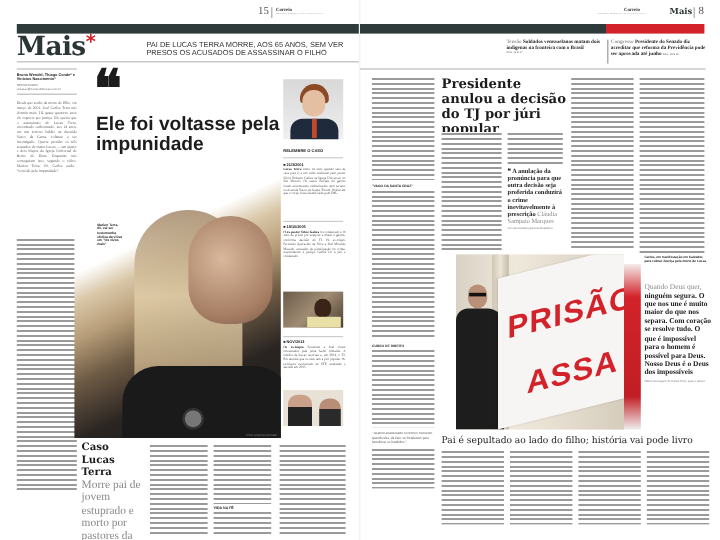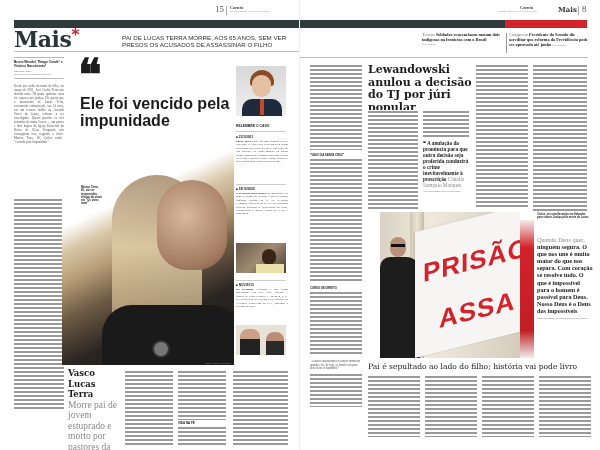--- a/index.html
+++ b/index.html
@@ -41,33 +41,33 @@
   <div class="sans" style="font-size:3.2px;font-weight:bold;line-height:3.8px;color:#222">Bruno Wendel, Thiago Conde* e Vinícius Nascimento*</div>
   <div class="sans" style="font-size:2.5px;color:#777;margin-top:1px">REPORTAGEM</div>
   <div class="sans" style="font-size:2.5px;color:#777">redacao@correio24horas.com.br</div>
   <div class="hr" style="margin-top:2px"></div>
 </div>
 
 <div class="abs text-col" style="left:14px;top:84px;width:50px;height:112px;">Desde que soube da morte do filho, em março de 2001, José Carlos Terra não dormiu mais. Há quase quatorze anos ele esperou por justiça. Ele queria que o assassinato de Lucas Terra, encontrado carbonizado, aos 14 anos, em um terreno baldio na Avenida Vasco da Gama, voltasse a ser investigado. Queria prender os três acusados de matar Lucas — um pastor e dois bispos da Igreja Universal do Reino de Deus. Enquanto não conseguiam isso, segundo o viúvo, Marion Terra, 60, Carlos acabou "vencido pela impunidade".</div>
 <div class="abs lines" style="left:14px;top:198px;width:50px;height:212px;"></div>
 
 <div class="abs" style="left:78px;top:58px;font-family:'DejaVu Serif',serif;font-size:44px;font-weight:bold;line-height:34px;color:#1c1c1c;">❝</div>
-<div class="abs sans" style="left:80px;top:95px;width:160px;font-size:16px;font-weight:bold;line-height:17px;color:#1c1c1c;">Ele foi vencido pela impunidade</div>
+<div class="abs sans" style="left:80px;top:95px;width:160px;font-size:16px;font-weight:bold;line-height:17px;color:#1c1c1c;">Ele foi voltasse pela impunidade</div>
 
 <div class="abs photo" style="left:62px;top:135px;width:172px;height:230px;background:linear-gradient(155deg,#fff 0%,#fff 30%,#d9c7a8 38%,#b79d78 48%,#6d5a44 60%,#2a2522 75%,#1b1a1a 100%);">
   <div class="abs" style="left:50px;top:40px;width:90px;height:180px;border-radius:45px 45px 10px 10px;background:linear-gradient(180deg,#a4896a,#e0cda8 40%,#c7b08a 70%,#8f7b62);opacity:.85"></div>
   <div class="abs" style="left:95px;top:45px;width:70px;height:90px;border-radius:35px 35px 30px 30px;background:radial-gradient(circle at 40% 40%,#d8b89c,#a57d63 70%,#7a5a48);"></div>
   <div class="abs" style="left:40px;top:170px;width:140px;height:70px;background:#1a1a1a;border-radius:30px 30px 0 0"></div>
   <div class="abs" style="left:90px;top:205px;width:18px;height:18px;border-radius:50%;background:#777;border:2px solid #333"></div>
 </div>
 <div class="abs cap" style="left:81px;top:186px;width:22px;font-size:2.8px;line-height:3.3px;">Marion Terra, 60, vai ser testemunha efetiva da viúva em "Os vivos mais"</div>
 <div class="abs credit" style="left:205px;top:362px;font-size:2px;">FOTO: ARQUIVO CORREIO</div>
 
 <div class="abs" style="left:68px;top:368px;width:50px;font-size:9.5px;line-height:10.5px;">
-  <span style="font-family:'DejaVu Serif',serif;font-weight:bold;color:#1c1c1c;font-size:8.5px">Vasco Lucas Terra</span><span style="color:#8a8a8a;font-family:'Liberation Serif',serif"> Morre pai de jovem estuprado e morto por pastores da Universal</span>
+  <span style="font-family:'DejaVu Serif',serif;font-weight:bold;color:#1c1c1c;font-size:8.5px">Caso Lucas Terra</span><span style="color:#8a8a8a;font-family:'Liberation Serif',serif"> Morre pai de jovem estuprado e morto por pastores da Universal</span>
 </div>
 
 <div class="abs lines" style="left:125px;top:370px;width:48px;height:75px;"></div>
 <div class="abs lines" style="left:178px;top:370px;width:48px;height:50px;"></div>
 <div class="abs subhead" style="left:178px;top:421px;font-size:3px">VIDA NA FÉ</div>
 <div class="abs lines" style="left:178px;top:426px;width:48px;height:19px;"></div>
 <div class="abs lines" style="left:233px;top:370px;width:55px;height:75px;"></div>
 
 <div class="abs photo" style="left:236px;top:66px;width:50px;height:50px;background:linear-gradient(180deg,#d8d8d8,#efefef);">
   <div class="abs" style="left:14px;top:4px;width:24px;height:16px;border-radius:12px 12px 3px 3px;background:#8b4a25"></div>
@@ -125,21 +125,21 @@
   <span class="sans" style="font-size:2.2px;color:#666">PÁG. 18 E 19</span>
 </div>
 <div class="abs hr" style="left:300px;top:57px;width:288px;"></div>
 
 <div class="abs lines" style="left:310px;top:64px;width:52px;height:86px;"></div>
 <div class="abs subhead" style="left:310px;top:153px;font-size:2.8px">"VAGO DA SANTA CRUZ"</div>
 <div class="abs lines" style="left:310px;top:158px;width:52px;height:125px;"></div>
 <div class="abs subhead" style="left:310px;top:286px;font-size:2.8px">CURSO DE DIREITO</div>
 <div class="abs lines" style="left:310px;top:291px;width:52px;height:65px;"></div>
 
-<div class="abs" style="left:368px;top:64px;width:110px;font-family:'DejaVu Serif',serif;font-weight:bold;font-size:11px;line-height:12.5px;color:#1c1c1c;">Lewandowski anulou a decisão do TJ por júri popular</div>
+<div class="abs" style="left:368px;top:64px;width:110px;font-family:'DejaVu Serif',serif;font-weight:bold;font-size:11px;line-height:12.5px;color:#1c1c1c;">Presidente anulou a decisão do TJ por júri popular</div>
 
 <div class="abs lines" style="left:368px;top:110px;width:50px;height:100px;"></div>
 <div class="abs lines" style="left:423px;top:110px;width:46px;height:28px;"></div>
 
 <div class="abs" style="left:423px;top:140px;width:48px;">
   <div style="font-size:5.3px;line-height:6px;font-weight:bold;color:#1c1c1c">
     <span style="font-family:'DejaVu Serif',serif">❝</span>
     <span>A anulação da pronúncia para que outra decisão seja proferida conduzirá o crime inevitavelmente à prescrição</span>
     <span style="color:#8a8a8a;font-weight:normal">Cláudia Sampaio Marques</span>
   </div>

